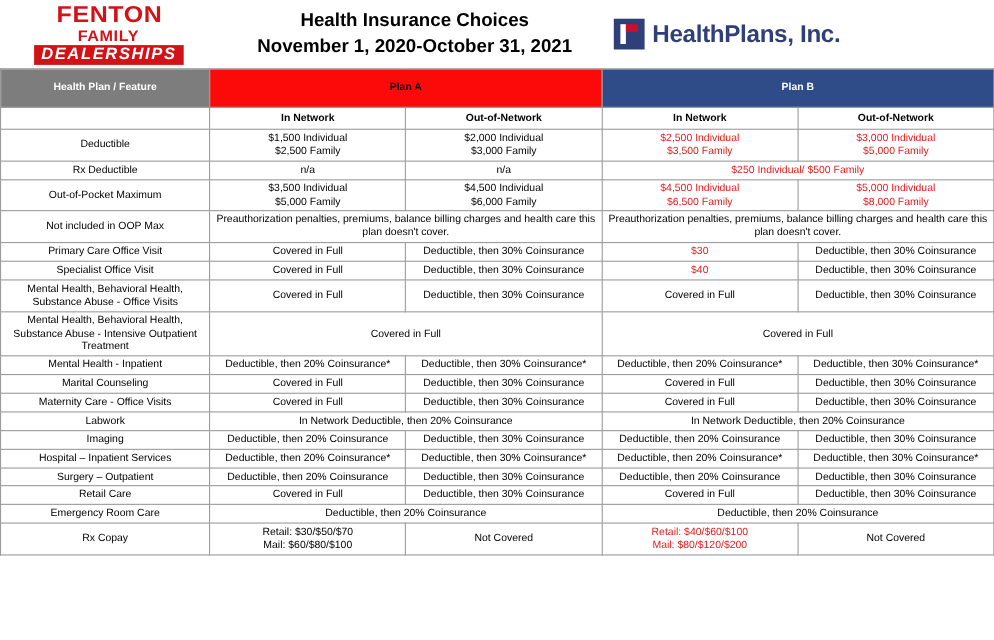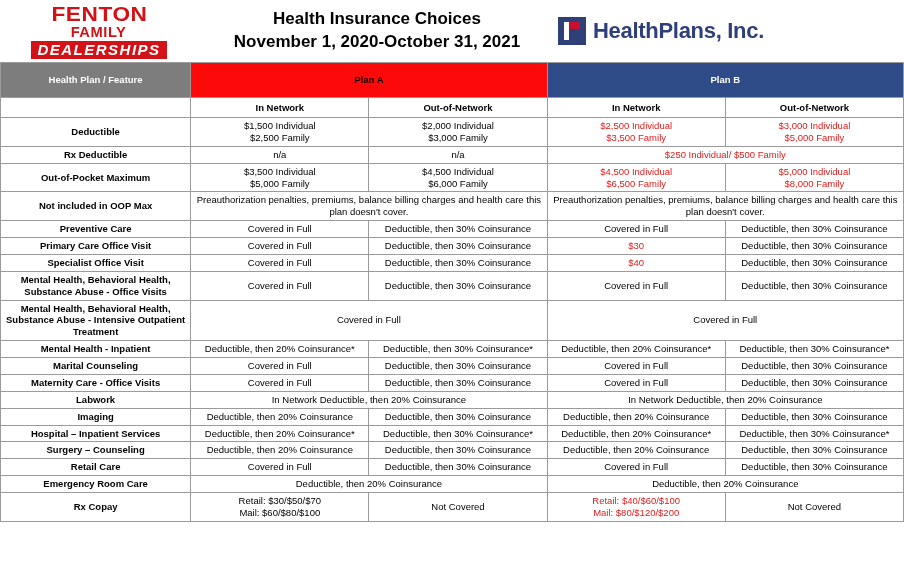--- a/index.html
+++ b/index.html
@@ -169,21 +169,21 @@
   .subhdr {
     font-size: 9.5px;
     font-weight: bold;
     height: 15px;
     background: #ffffff;
   }
   .subhdr-blank { background: #ffffff; border-left-color: #9b9b9b; }
 
   .rowlabel {
     font-size: 10px;
-    font-weight: bold;
+    font-weight: normal;
     text-align: center;
     padding: 3px 4px;
   }
   .red { color: #e01b1b; }
   .cellmulti { white-space: pre-line; }
 </style>
 </head>
 <body>
 
 <div id="page">
@@ -260,27 +260,20 @@
 $6,500 Family</td>
           <td class="cellmulti red">$5,000 Individual
 $8,000 Family</td>
         </tr>
         <tr>
           <td class="rowlabel">Not included in OOP Max</td>
           <td class="cellmulti" colspan="2">Preauthorization penalties, premiums, balance billing charges and health care this plan doesn't cover.</td>
           <td class="cellmulti" colspan="2">Preauthorization penalties, premiums, balance billing charges and health care this plan doesn't cover.</td>
         </tr>
         <tr>
-          <td class="rowlabel">Preventive Care</td>
-          <td class="cellmulti">Covered in Full</td>
-          <td class="cellmulti">Deductible, then 30% Coinsurance</td>
-          <td class="cellmulti">Covered in Full</td>
-          <td class="cellmulti">Deductible, then 30% Coinsurance</td>
-        </tr>
-        <tr>
           <td class="rowlabel">Primary Care Office Visit</td>
           <td class="cellmulti">Covered in Full</td>
           <td class="cellmulti">Deductible, then 30% Coinsurance</td>
           <td class="cellmulti red">$30</td>
           <td class="cellmulti">Deductible, then 30% Coinsurance</td>
         </tr>
         <tr>
           <td class="rowlabel">Specialist Office Visit</td>
           <td class="cellmulti">Covered in Full</td>
           <td class="cellmulti">Deductible, then 30% Coinsurance</td>
@@ -333,21 +326,21 @@
           <td class="cellmulti">Deductible, then 30% Coinsurance</td>
         </tr>
         <tr>
           <td class="rowlabel">Hospital – Inpatient Services</td>
           <td class="cellmulti">Deductible, then 20% Coinsurance*</td>
           <td class="cellmulti">Deductible, then 30% Coinsurance*</td>
           <td class="cellmulti">Deductible, then 20% Coinsurance*</td>
           <td class="cellmulti">Deductible, then 30% Coinsurance*</td>
         </tr>
         <tr>
-          <td class="rowlabel">Surgery – Counseling</td>
+          <td class="rowlabel">Surgery – Outpatient</td>
           <td class="cellmulti">Deductible, then 20% Coinsurance</td>
           <td class="cellmulti">Deductible, then 30% Coinsurance</td>
           <td class="cellmulti">Deductible, then 20% Coinsurance</td>
           <td class="cellmulti">Deductible, then 30% Coinsurance</td>
         </tr>
         <tr>
           <td class="rowlabel">Retail Care</td>
           <td class="cellmulti">Covered in Full</td>
           <td class="cellmulti">Deductible, then 30% Coinsurance</td>
           <td class="cellmulti">Covered in Full</td>

